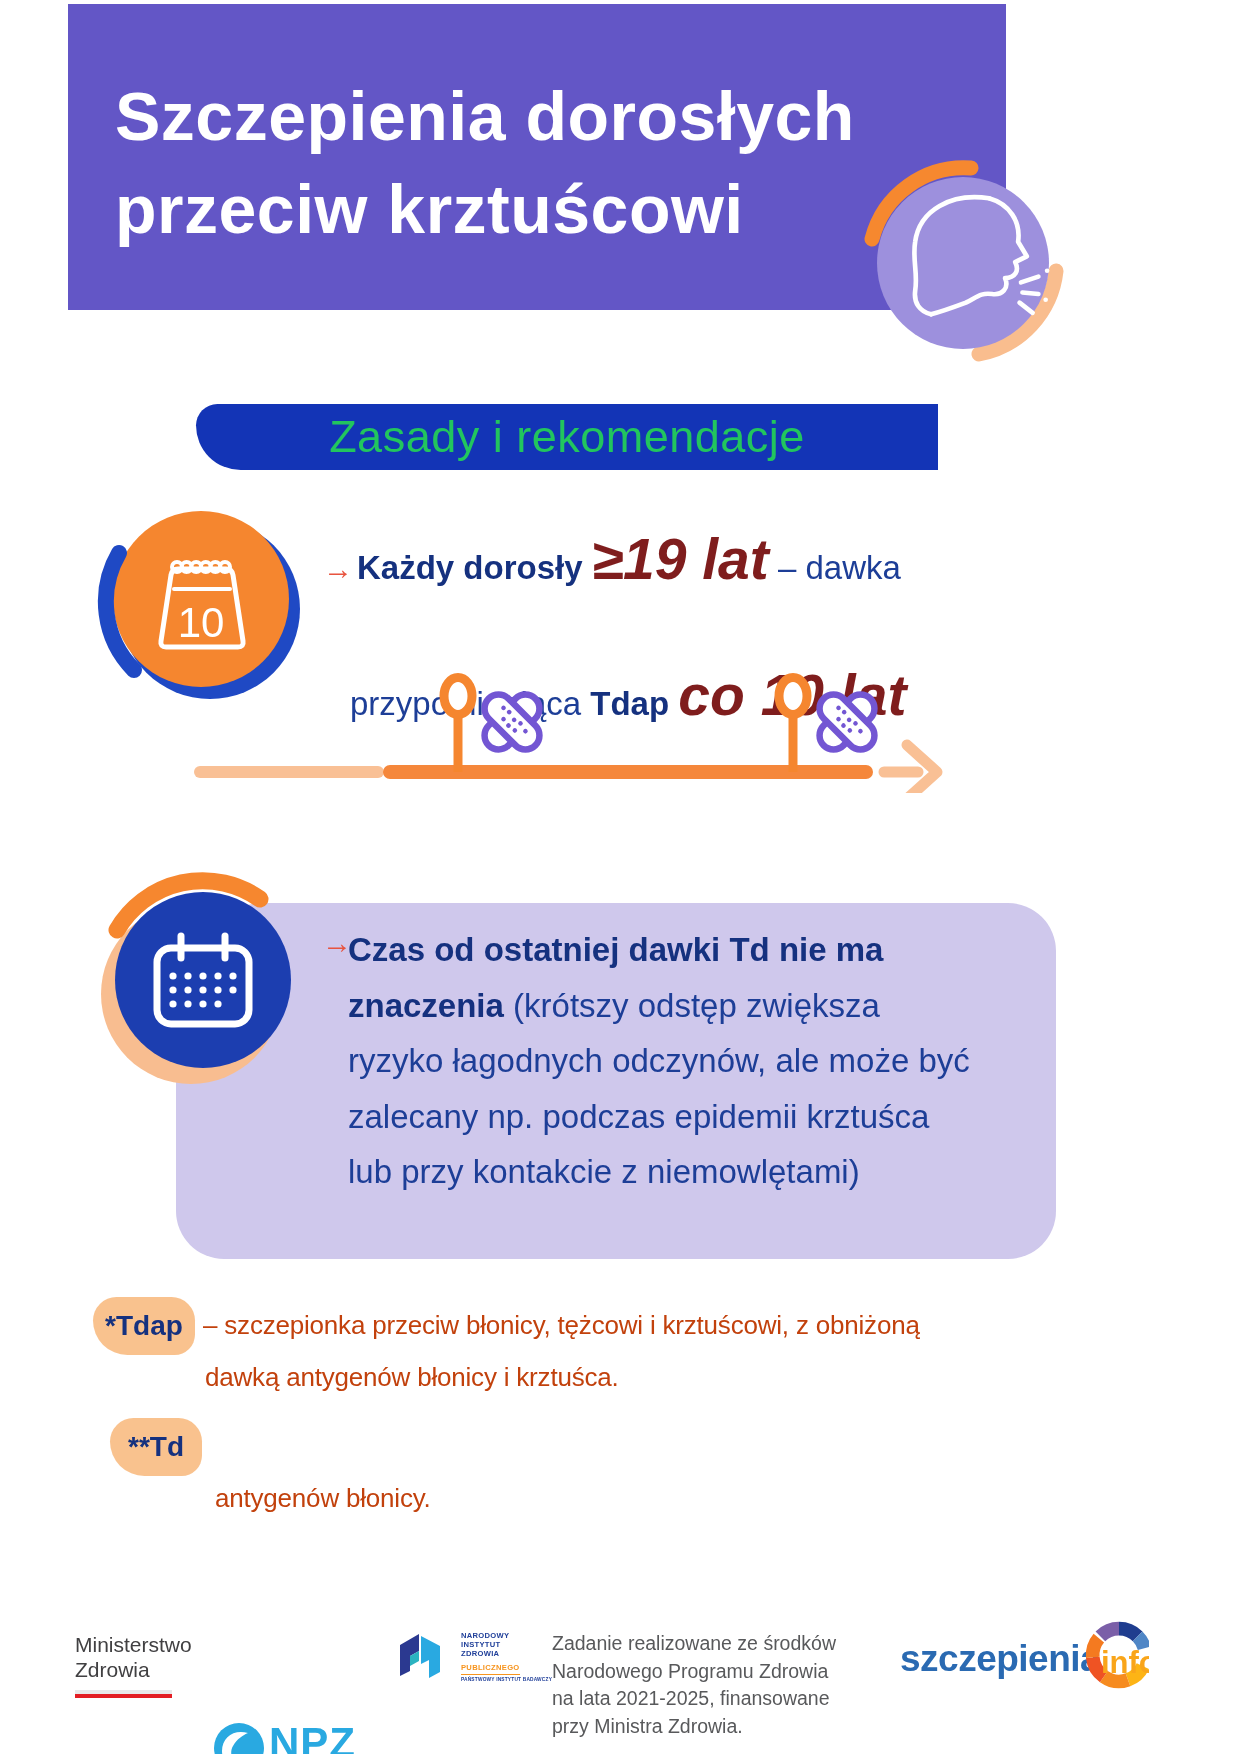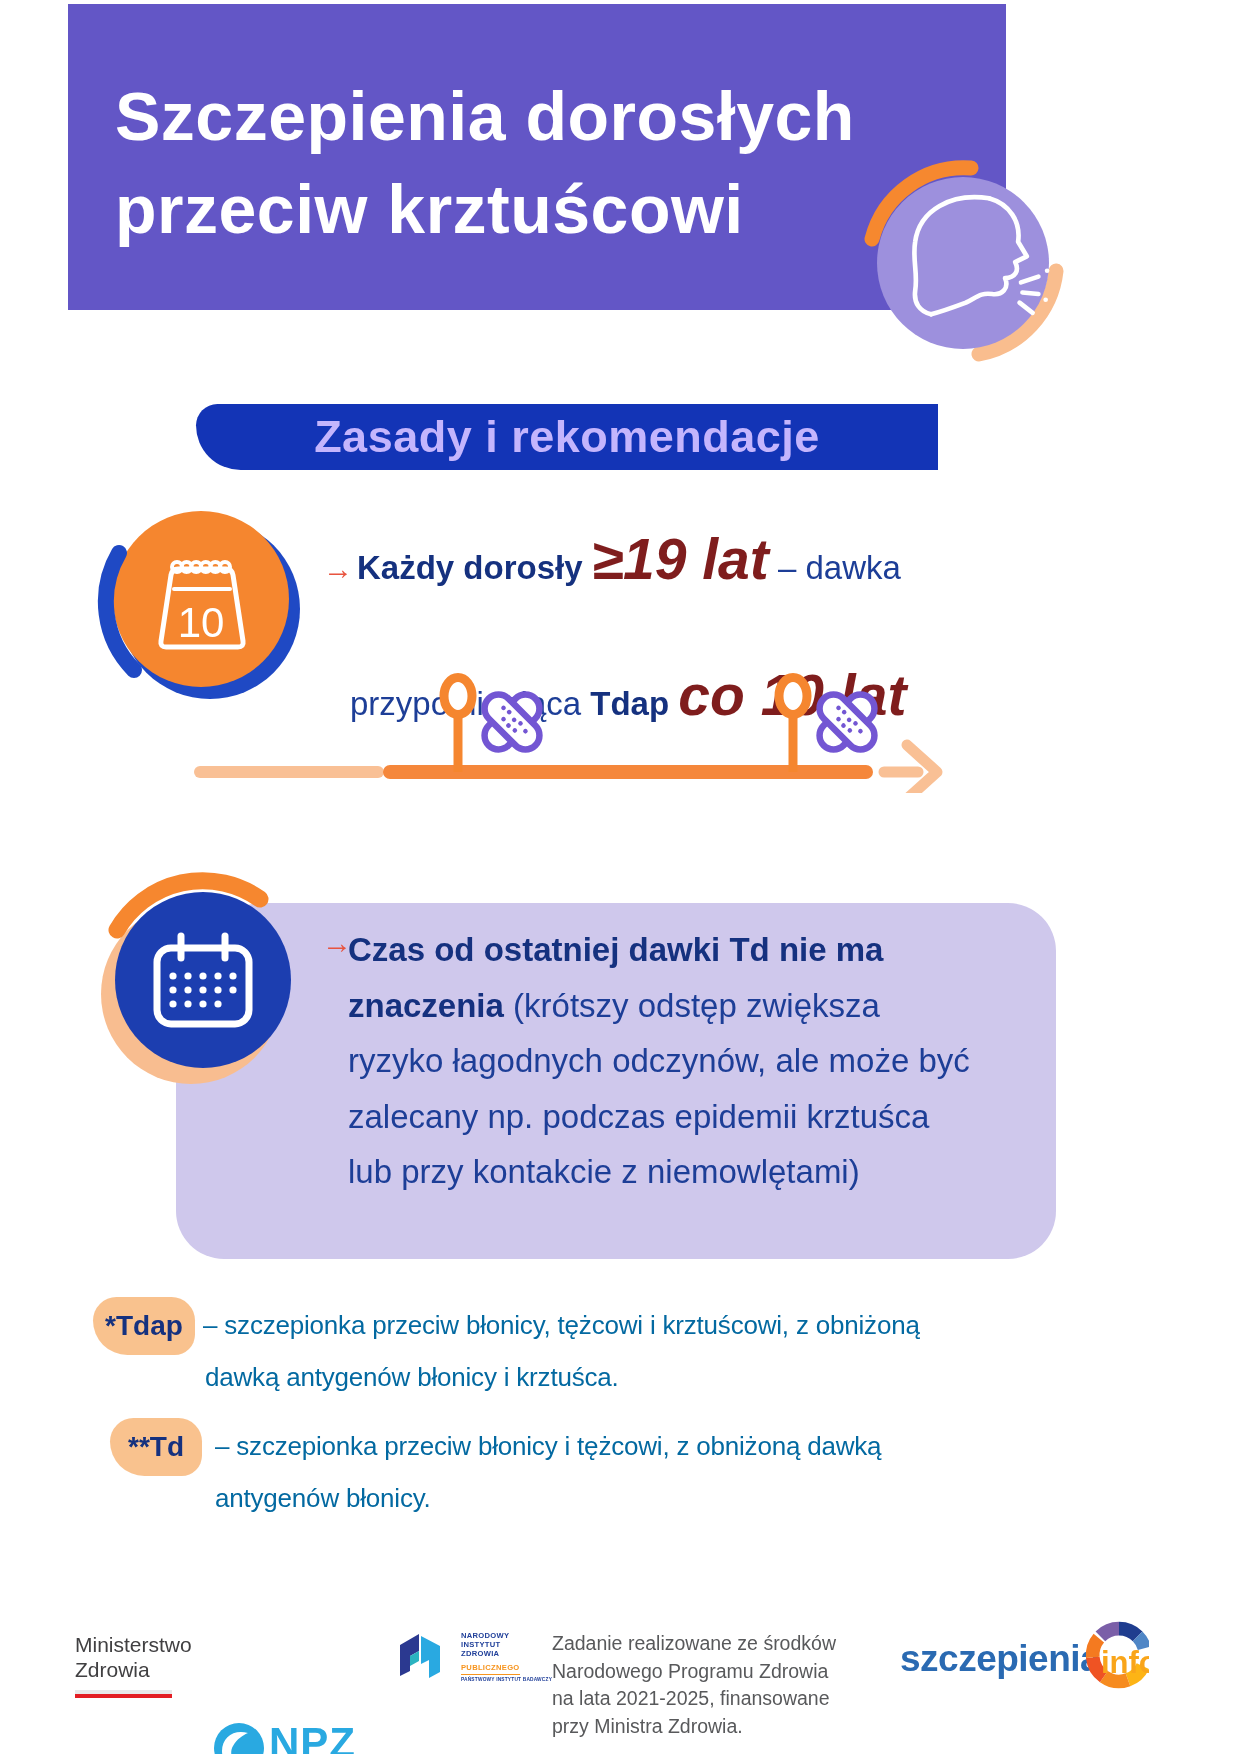--- a/index.html
+++ b/index.html
@@ -6,21 +6,21 @@
   .page{position:relative;width:1149px;height:1754px;background:#ffffff;overflow:hidden;
         font-family:"Liberation Sans","DejaVu Sans",sans-serif;}
   
   .header{position:absolute;left:68px;top:4px;width:938px;height:306px;background:#6356c6;}
   .header-title{position:absolute;left:47px;top:66px;color:#ffffff;font-weight:700;
                 font-size:68px;line-height:93px;letter-spacing:.5px;}
   .cough-badge{position:absolute;left:858px;top:158px;width:210px;height:210px;}
   
   .banner{position:absolute;left:196px;top:404px;width:742px;height:66px;background:#1334b6;
           border-radius:22px 0 0 46px;display:flex;align-items:center;justify-content:center;}
-  .banner-text{color:#c4b5fd;font-weight:700;font-size:45px;letter-spacing:.5px;}
+  .banner-text{color:#22c55e;font-weight:400;font-size:45px;letter-spacing:.5px;}
   
   .cal10-badge{position:absolute;left:95px;top:493px;width:216px;height:216px;}
   .rule1-l1{position:absolute;left:323px;top:530px;font-size:33px;line-height:58px;white-space:nowrap;}
   .rule1-l2{position:absolute;left:350px;top:666px;font-size:33px;line-height:58px;white-space:nowrap;}
   .arrow-red{color:#e8543f;font-size:30px;font-weight:700;padding-right:4px;}
   .navy-b{color:#15317f;font-weight:700;}
   .navy-r{color:#1d3e97;}
   .big-purple{color:#7f1d1d;font-weight:700;font-size:57px;font-style:italic;}
   
   .timeline{position:absolute;left:190px;top:663px;width:760px;height:130px;}
@@ -31,21 +31,21 @@
   .rule2-arrow{position:absolute;left:322px;top:926px;color:#e8543f;font-size:30px;font-weight:700;}
   .rule2-text{position:absolute;left:348px;top:922px;width:690px;font-size:33px;line-height:55.5px;}
   .rule2-text .b{color:#15317f;font-weight:700;}
   .rule2-text .r{color:#1d3e97;}
   
   .pill{position:absolute;background:#f9c28e;border-radius:30px 30px 26px 44px;
         display:flex;align-items:center;justify-content:center;
         color:#15317f;font-weight:700;font-size:28px;}
   .pill1{left:93px;top:1297px;width:102px;height:58px;}
   .pill2{left:110px;top:1418px;width:92px;height:58px;}
-  .fn-line{position:absolute;color:#0369a1;font-size:26px;white-space:nowrap;letter-spacing:-.2px;}
+  .fn-line{position:absolute;color:#c2410c;font-size:26px;white-space:nowrap;letter-spacing:-.2px;}
   .fn1a{left:203px;top:1310px;} .fn1b{left:205px;top:1362px;}
   .fn2a{left:215px;top:1431px;} .fn2b{left:215px;top:1483px;}
   
   .ministry{position:absolute;left:75px;top:1632px;color:#414042;font-size:21px;line-height:25px;}
   .flag{position:absolute;left:75px;top:1690px;width:97px;}
   .flag .w{height:4px;background:#e8e9ea;} .flag .r{height:4px;background:#e31e24;}
   .npz{position:absolute;left:212px;top:1721px;display:flex;align-items:center;gap:3px;}
   .npz-col{display:flex;flex-direction:column;}
   .npz-acr{color:#29a9e1;font-weight:700;font-size:42px;line-height:42px;letter-spacing:1px;}
   .npz-sub{color:#21409a;font-weight:700;font-size:6.8px;letter-spacing:.45px;margin-top:3px;}
@@ -204,21 +204,20 @@
 
   <div class="pill pill1">
     <span>*Tdap</span>
   </div>
   <div class="fn-line fn1a">– szczepionka przeciw błonicy, tężcowi i krztuścowi, z obniżoną</div>
   <div class="fn-line fn1b">dawką antygenów błonicy i krztuśca.</div>
 
   <div class="pill pill2">
     <span>**Td</span>
   </div>
-  <div class="fn-line fn2a">– szczepionka przeciw błonicy i tężcowi, z obniżoną dawką</div>
   <div class="fn-line fn2b">antygenów błonicy.</div>
 
   <div class="ministry">
     <div>Ministerstwo</div>
     <div>Zdrowia</div>
   </div>
   <div class="flag">
     <div class="w"></div>
       <div class="r"></div>
   </div>

